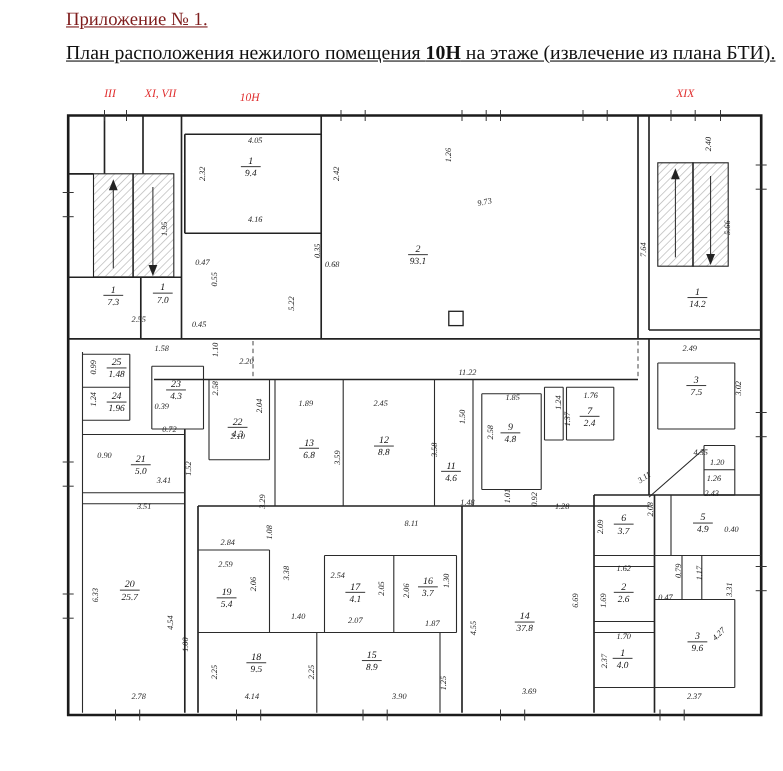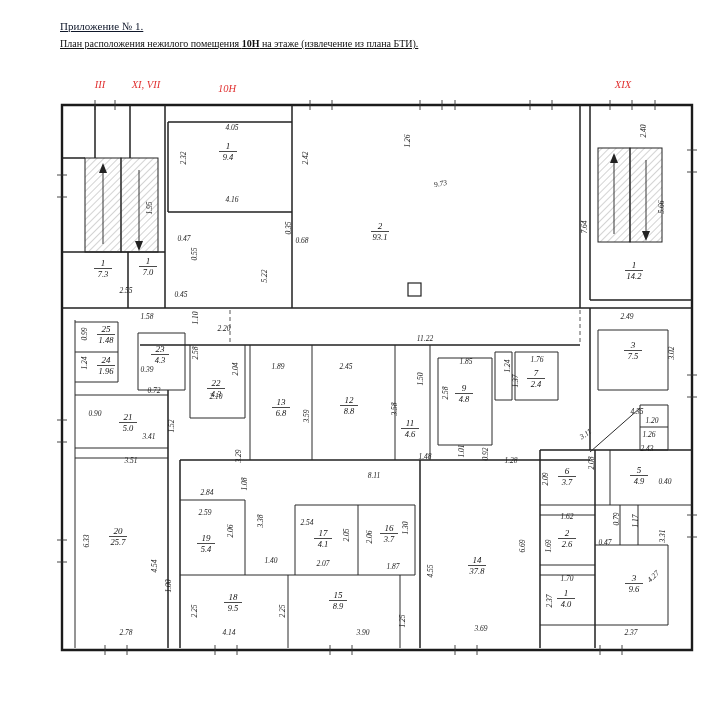--- a/index.html
+++ b/index.html
@@ -1,20 +1,20 @@
 <!DOCTYPE html>
 <html style="--axis-red: #e03131;"><head>
 <meta charset="utf-8">
 <style>
   html,body{margin:0;padding:0;background:#ffffff;}
   body{width:712px;height:701px;position:relative;overflow:hidden;
        font-family:"Liberation Serif", serif;}
-  .appendix{position:absolute;left:60px;top:20px;font-size:11px;color:#0f172a;
+  .appendix{position:absolute;left:60px;top:8px;font-size:17px;color:#7f1d1d;
             text-decoration:underline;}
-  .title{position:absolute;left:60px;top:38px;font-size:10px;color:#111;
+  .title{position:absolute;left:60px;top:38px;font-size:18px;color:#111;
          text-decoration:underline;white-space:nowrap;}
   .title b{font-weight:bold;}
   #plan-svg{position:absolute;left:0;top:0;}
   .w-outer{fill:none;stroke:#1b1b1b;stroke-width:2.4;}
   .w-main{fill:none;stroke:#222222;stroke-width:1.5;}
   .w-part{fill:none;stroke:#2b2b2b;stroke-width:1;}
   .w-tick{fill:none;stroke:#333333;stroke-width:0.9;}
   .w-dash{fill:none;stroke:#444444;stroke-width:0.9;stroke-dasharray:4 3;}
   .stair{stroke:#222;stroke-width:1;}
   .hatchline{stroke:#6a6a6a;stroke-width:0.6;}

